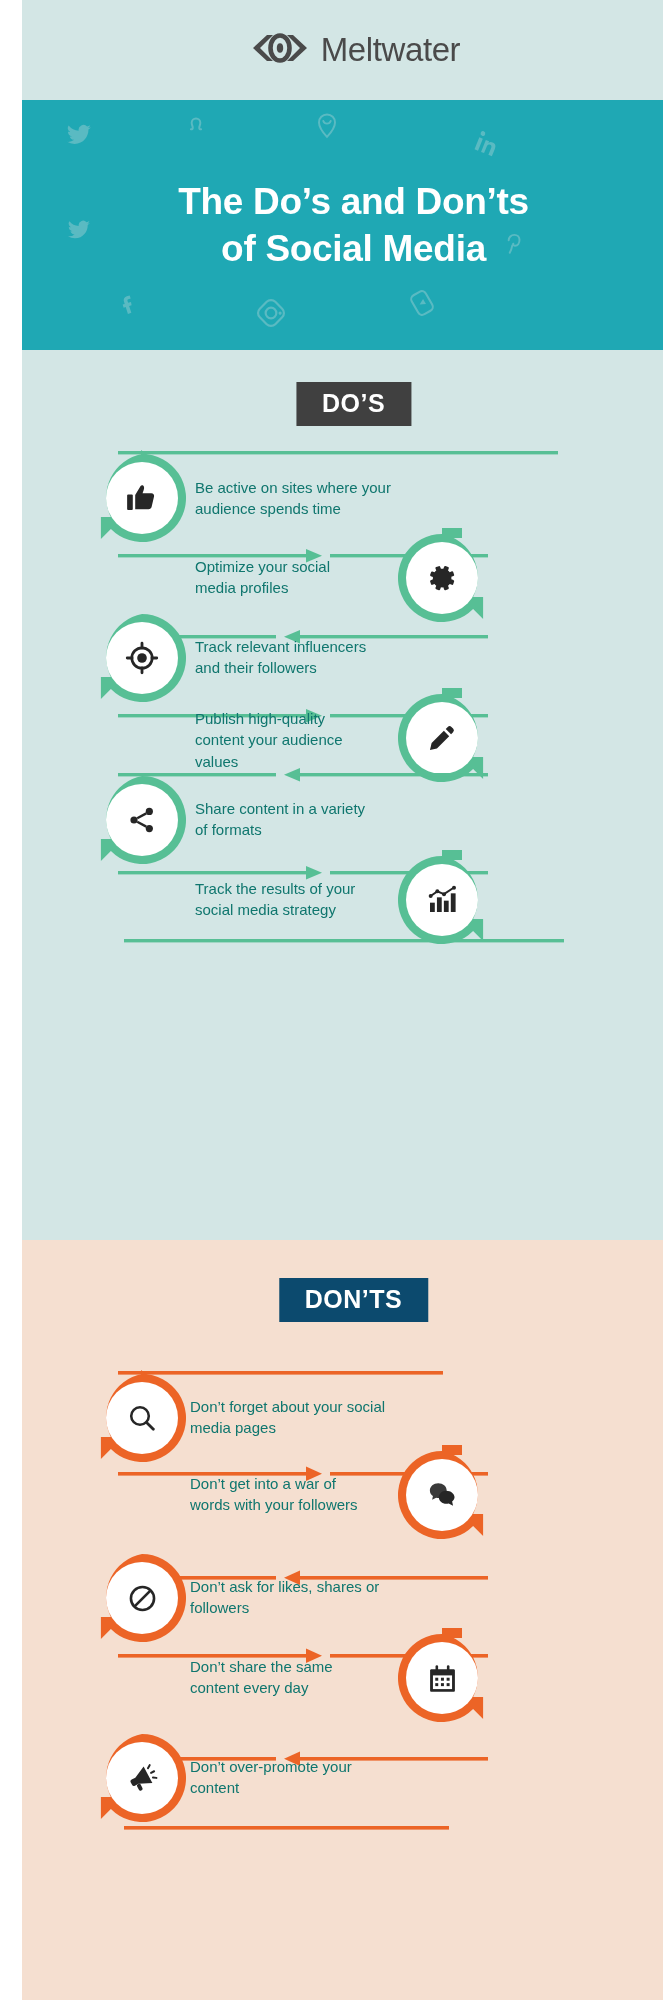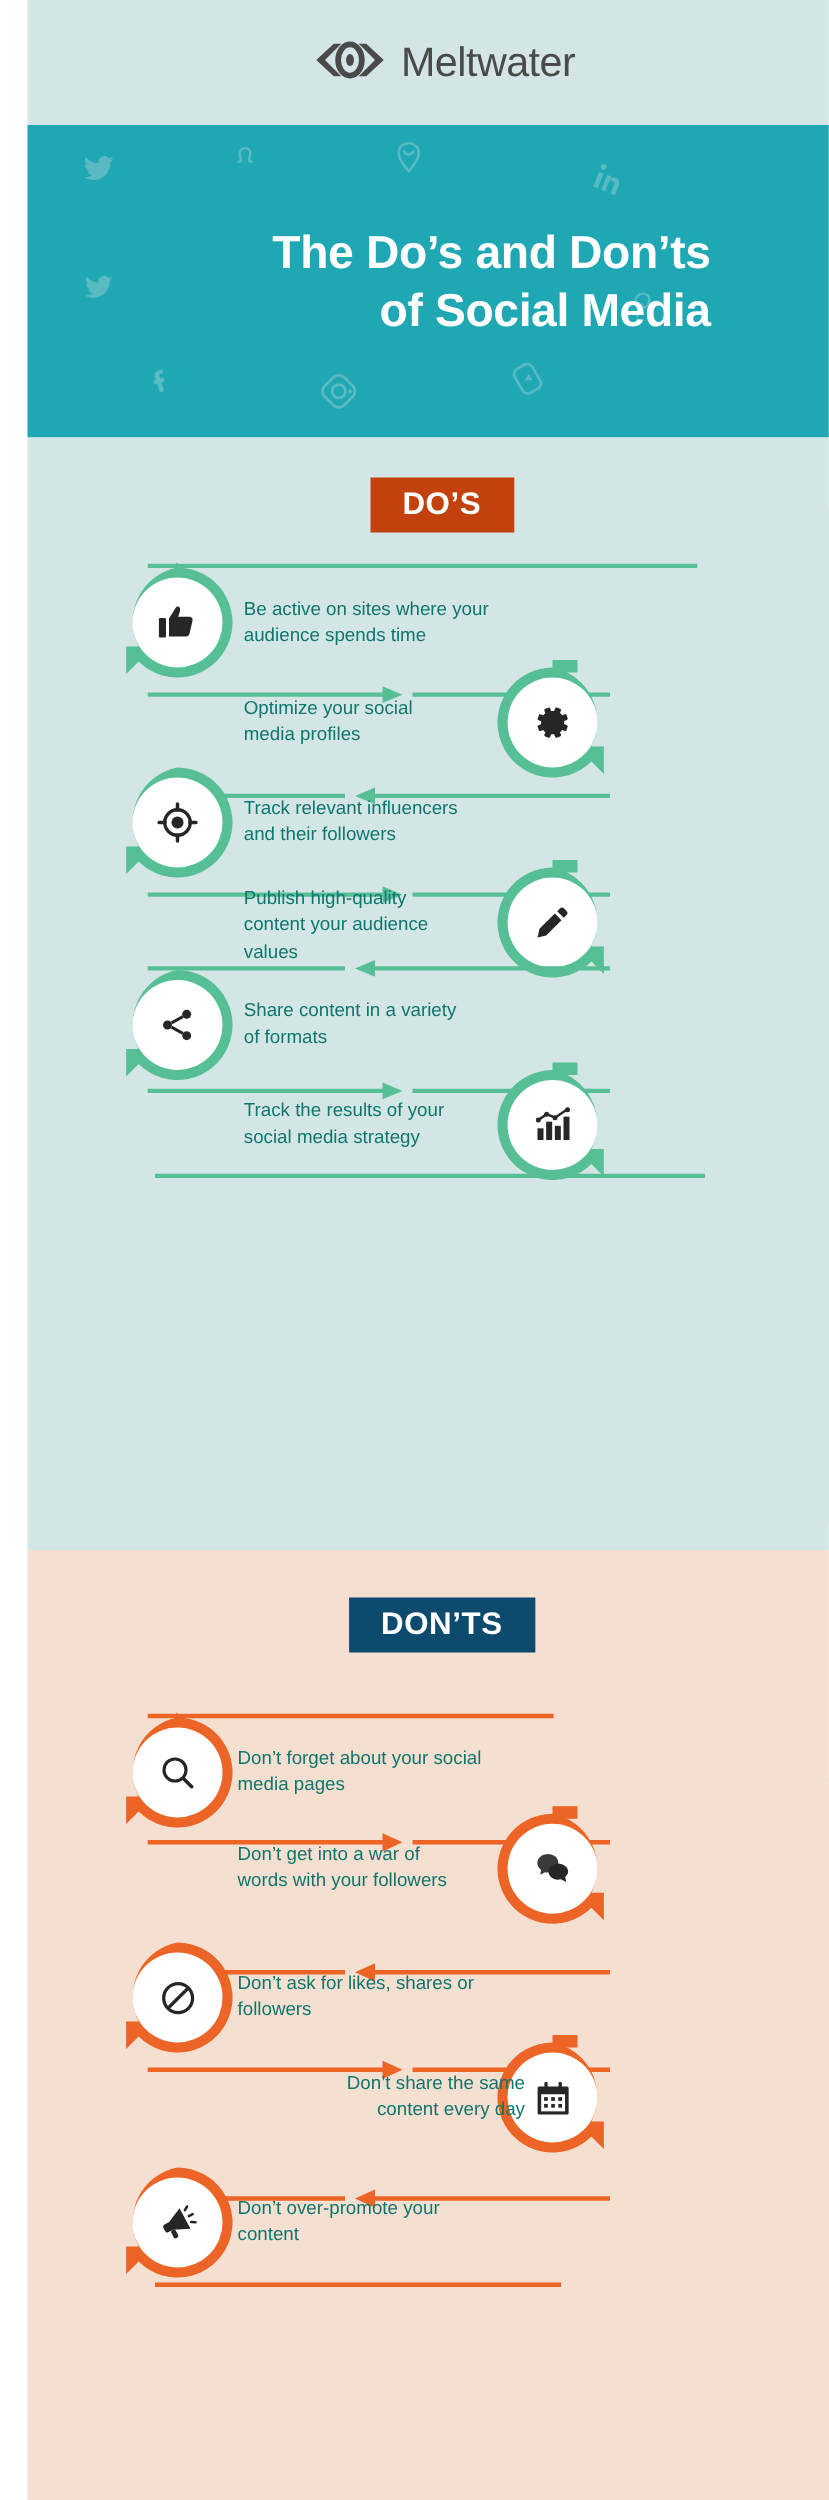--- a/index.html
+++ b/index.html
@@ -24,41 +24,41 @@
   }
 
   
   .hero {
     height: 250px; background: #1fa8b4;
     position: relative; overflow: hidden;
     display: flex; align-items: center; justify-content: center;
   }
   .hero-title {
     position: relative; z-index: 3;
-    color: #ffffff; text-align: right;
+    color: #ffffff; text-align: center;
     font-size: 37px; font-weight: 700; line-height: 1.28;
     letter-spacing: -0.3px; width: 430px;
   }
   .bg-ico {
     position: absolute; z-index: 1;
     color: #7ec6cc; opacity: .62;
     fill: #7ec6cc;
   }
 
   
   .sec-dos   { background: #d3e6e5; height: 890px; position: relative; }
   .sec-donts { background: #f5dfd0; height: 760px; position: relative; }
 
   .badge {
     position: absolute; left: 50%; transform: translateX(-50%);
     color: #fff; font-size: 25px; font-weight: 700;
     letter-spacing: .5px; text-align: center;
     padding: 9px 26px 10px; line-height: 1;
   }
-  .badge-dos   { background: #c2410c; top: 32px; }
+  .badge-dos   { background: #404040; top: 32px; }
   .badge-donts { background: #0c4a6e; top: 38px; }
 
   
   .flow { position: absolute; left: 0; top: 0; width: 663px; height: 100%; }
   .row { position: absolute; left: 0; width: 663px; }
 
   .node { position: absolute; width: 100px; height: 100px; }
   .node svg { position: absolute; left: 0; top: 0; }
   .node .disc {
     position: absolute; left: 14px; top: 14px;
@@ -440,21 +440,21 @@
                 <rect x="6.4" y="11.4" width="2.3" height="2.3"></rect>
                 <rect x="10.8" y="11.4" width="2.3" height="2.3"></rect>
                 <rect x="15.2" y="11.4" width="2.3" height="2.3"></rect>
                 <rect x="6.4" y="15.6" width="2.3" height="2.3"></rect>
                 <rect x="10.8" y="15.6" width="2.3" height="2.3"></rect>
                 <rect x="15.2" y="15.6" width="2.3" height="2.3"></rect>
               </g>
             </svg>
           </div>
         </div>
-        <div class="caption" style="left:168px; top:28px; width:230px;text-align:right;">
+        <div class="caption" style="left:168px; top:28px; width:230px;">
           <span>Don’t share the same</span><br>
           <span>content every day</span>
         </div>
       </div>
 
       <svg class="conn" style="left:96px; top:508px;" width="370" height="22">
         <rect x="0" y="9" width="158" height="3.6" fill="#ec6426"></rect>
         <path d="M182 3.5 l-16 7.3 16 7.3z" fill="#ec6426"></path>
         <rect x="178" y="9" width="192" height="3.6" fill="#ec6426"></rect>
       </svg>

